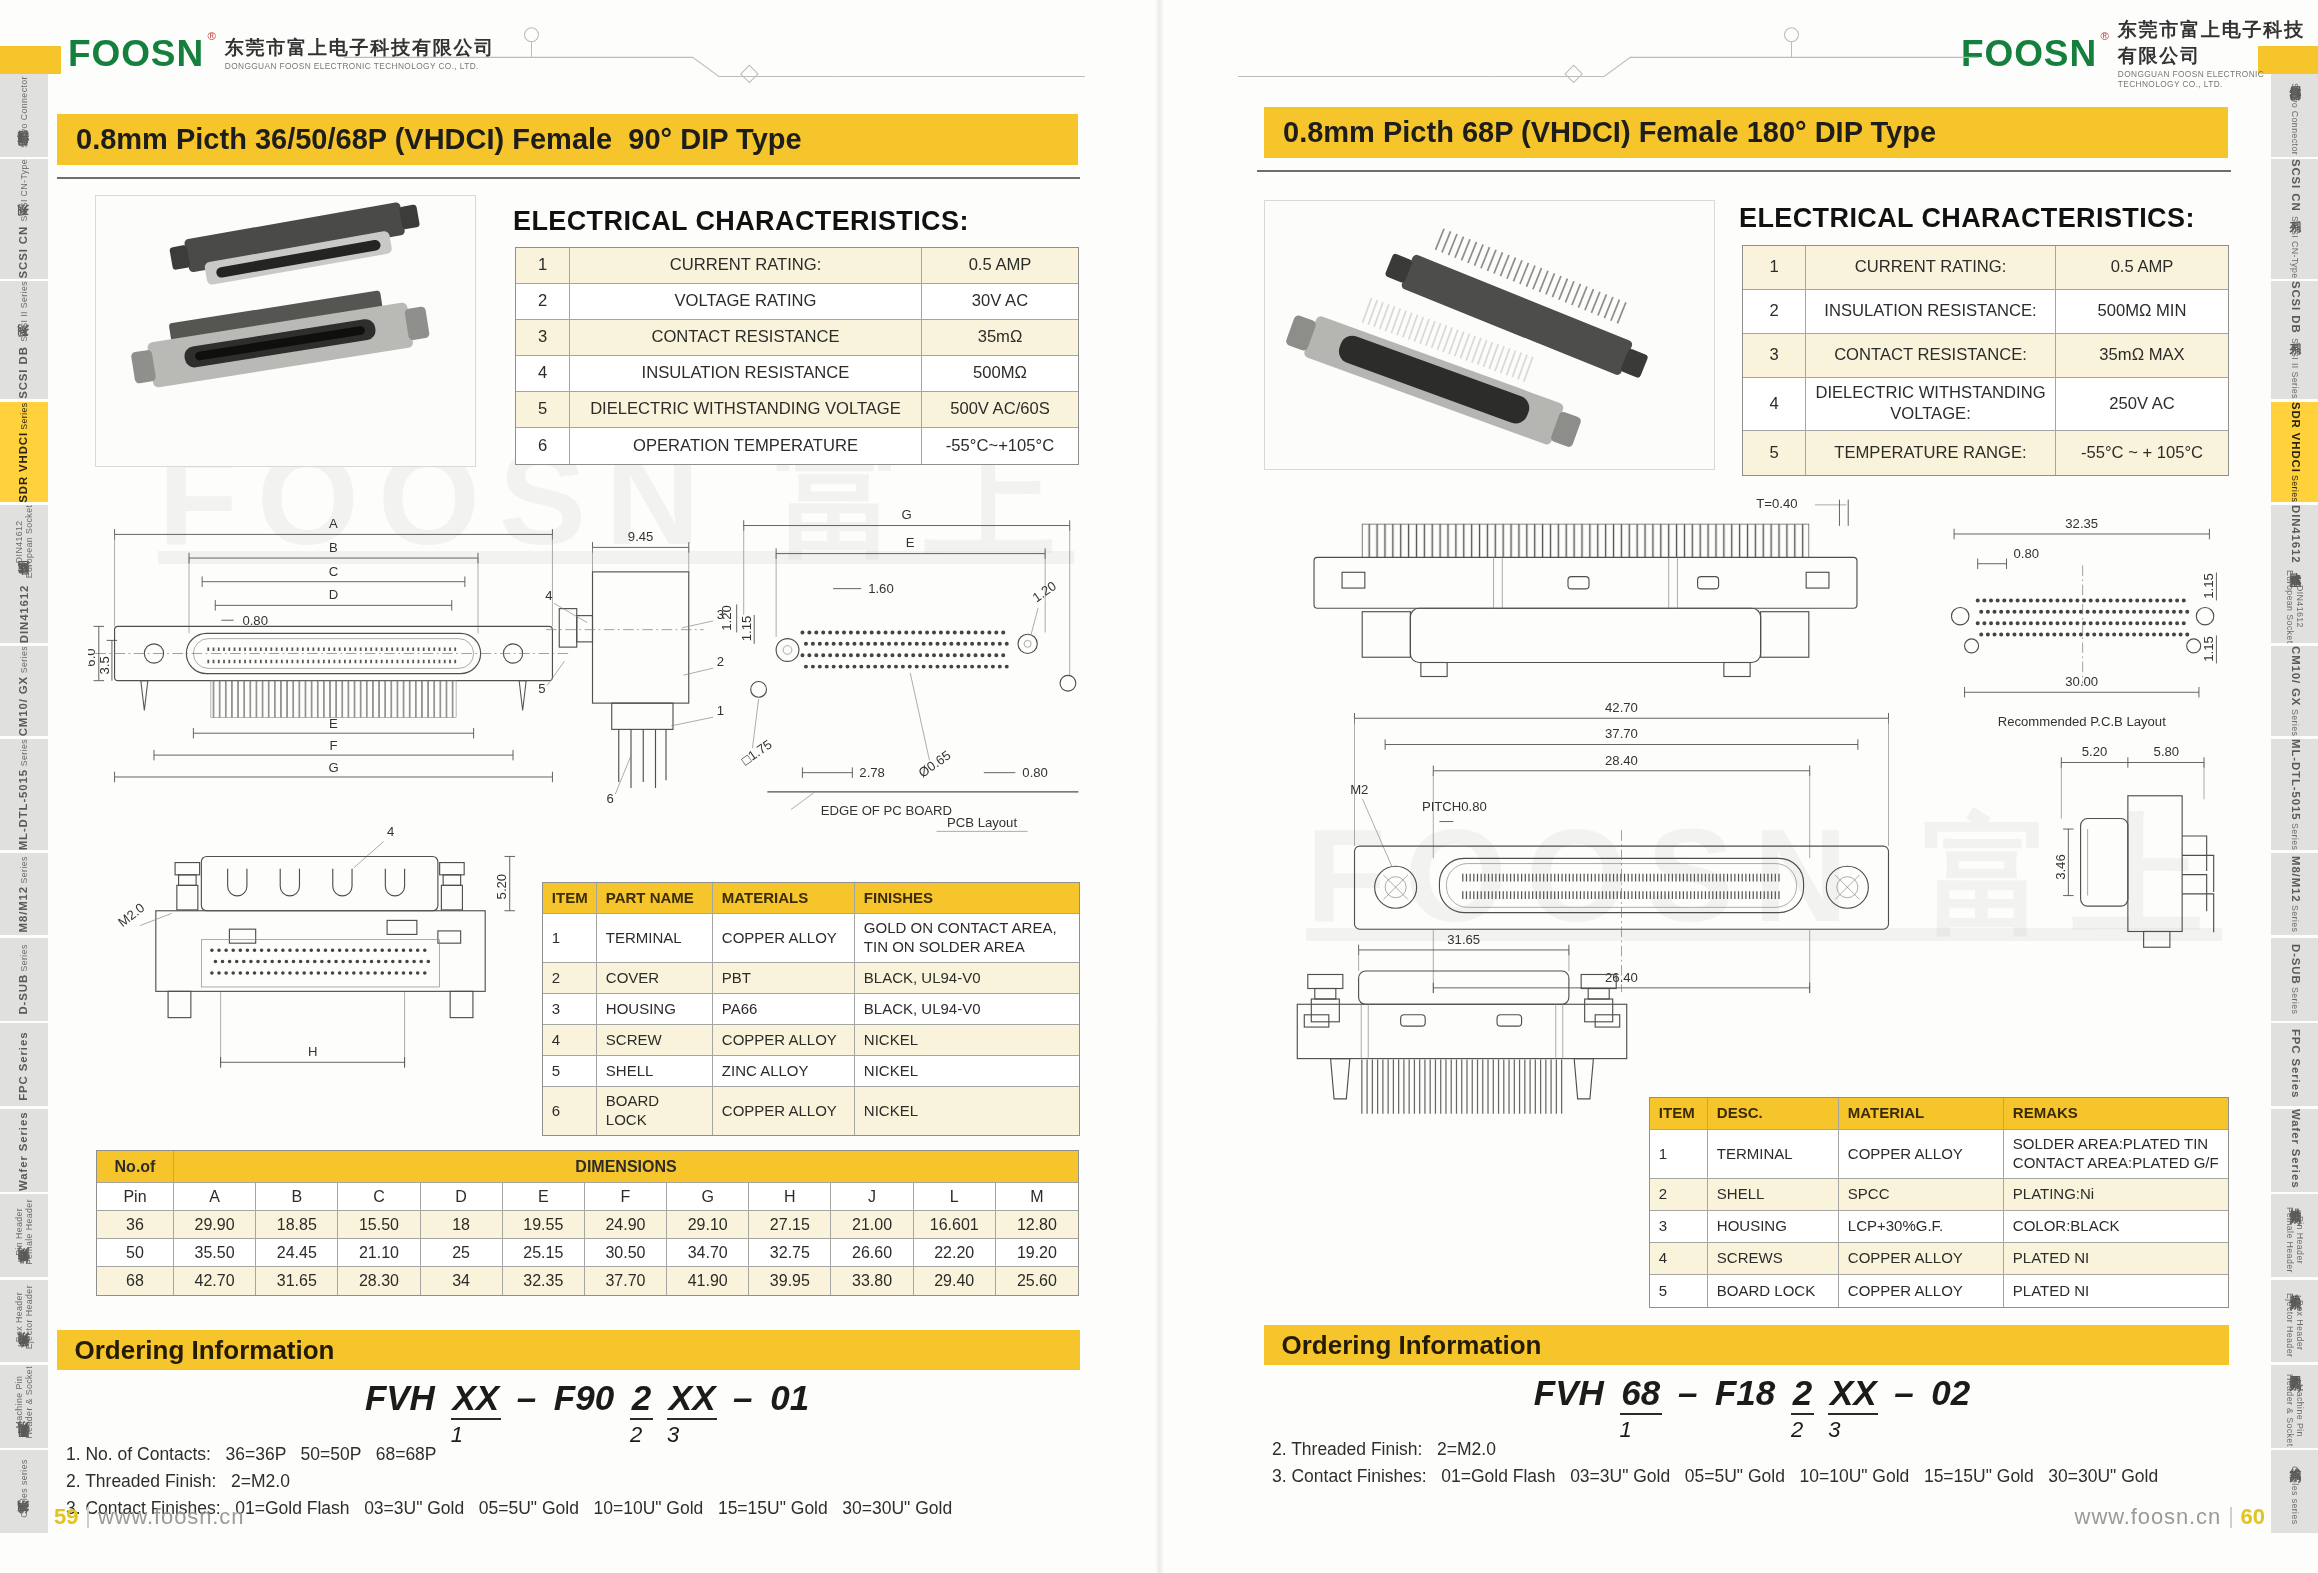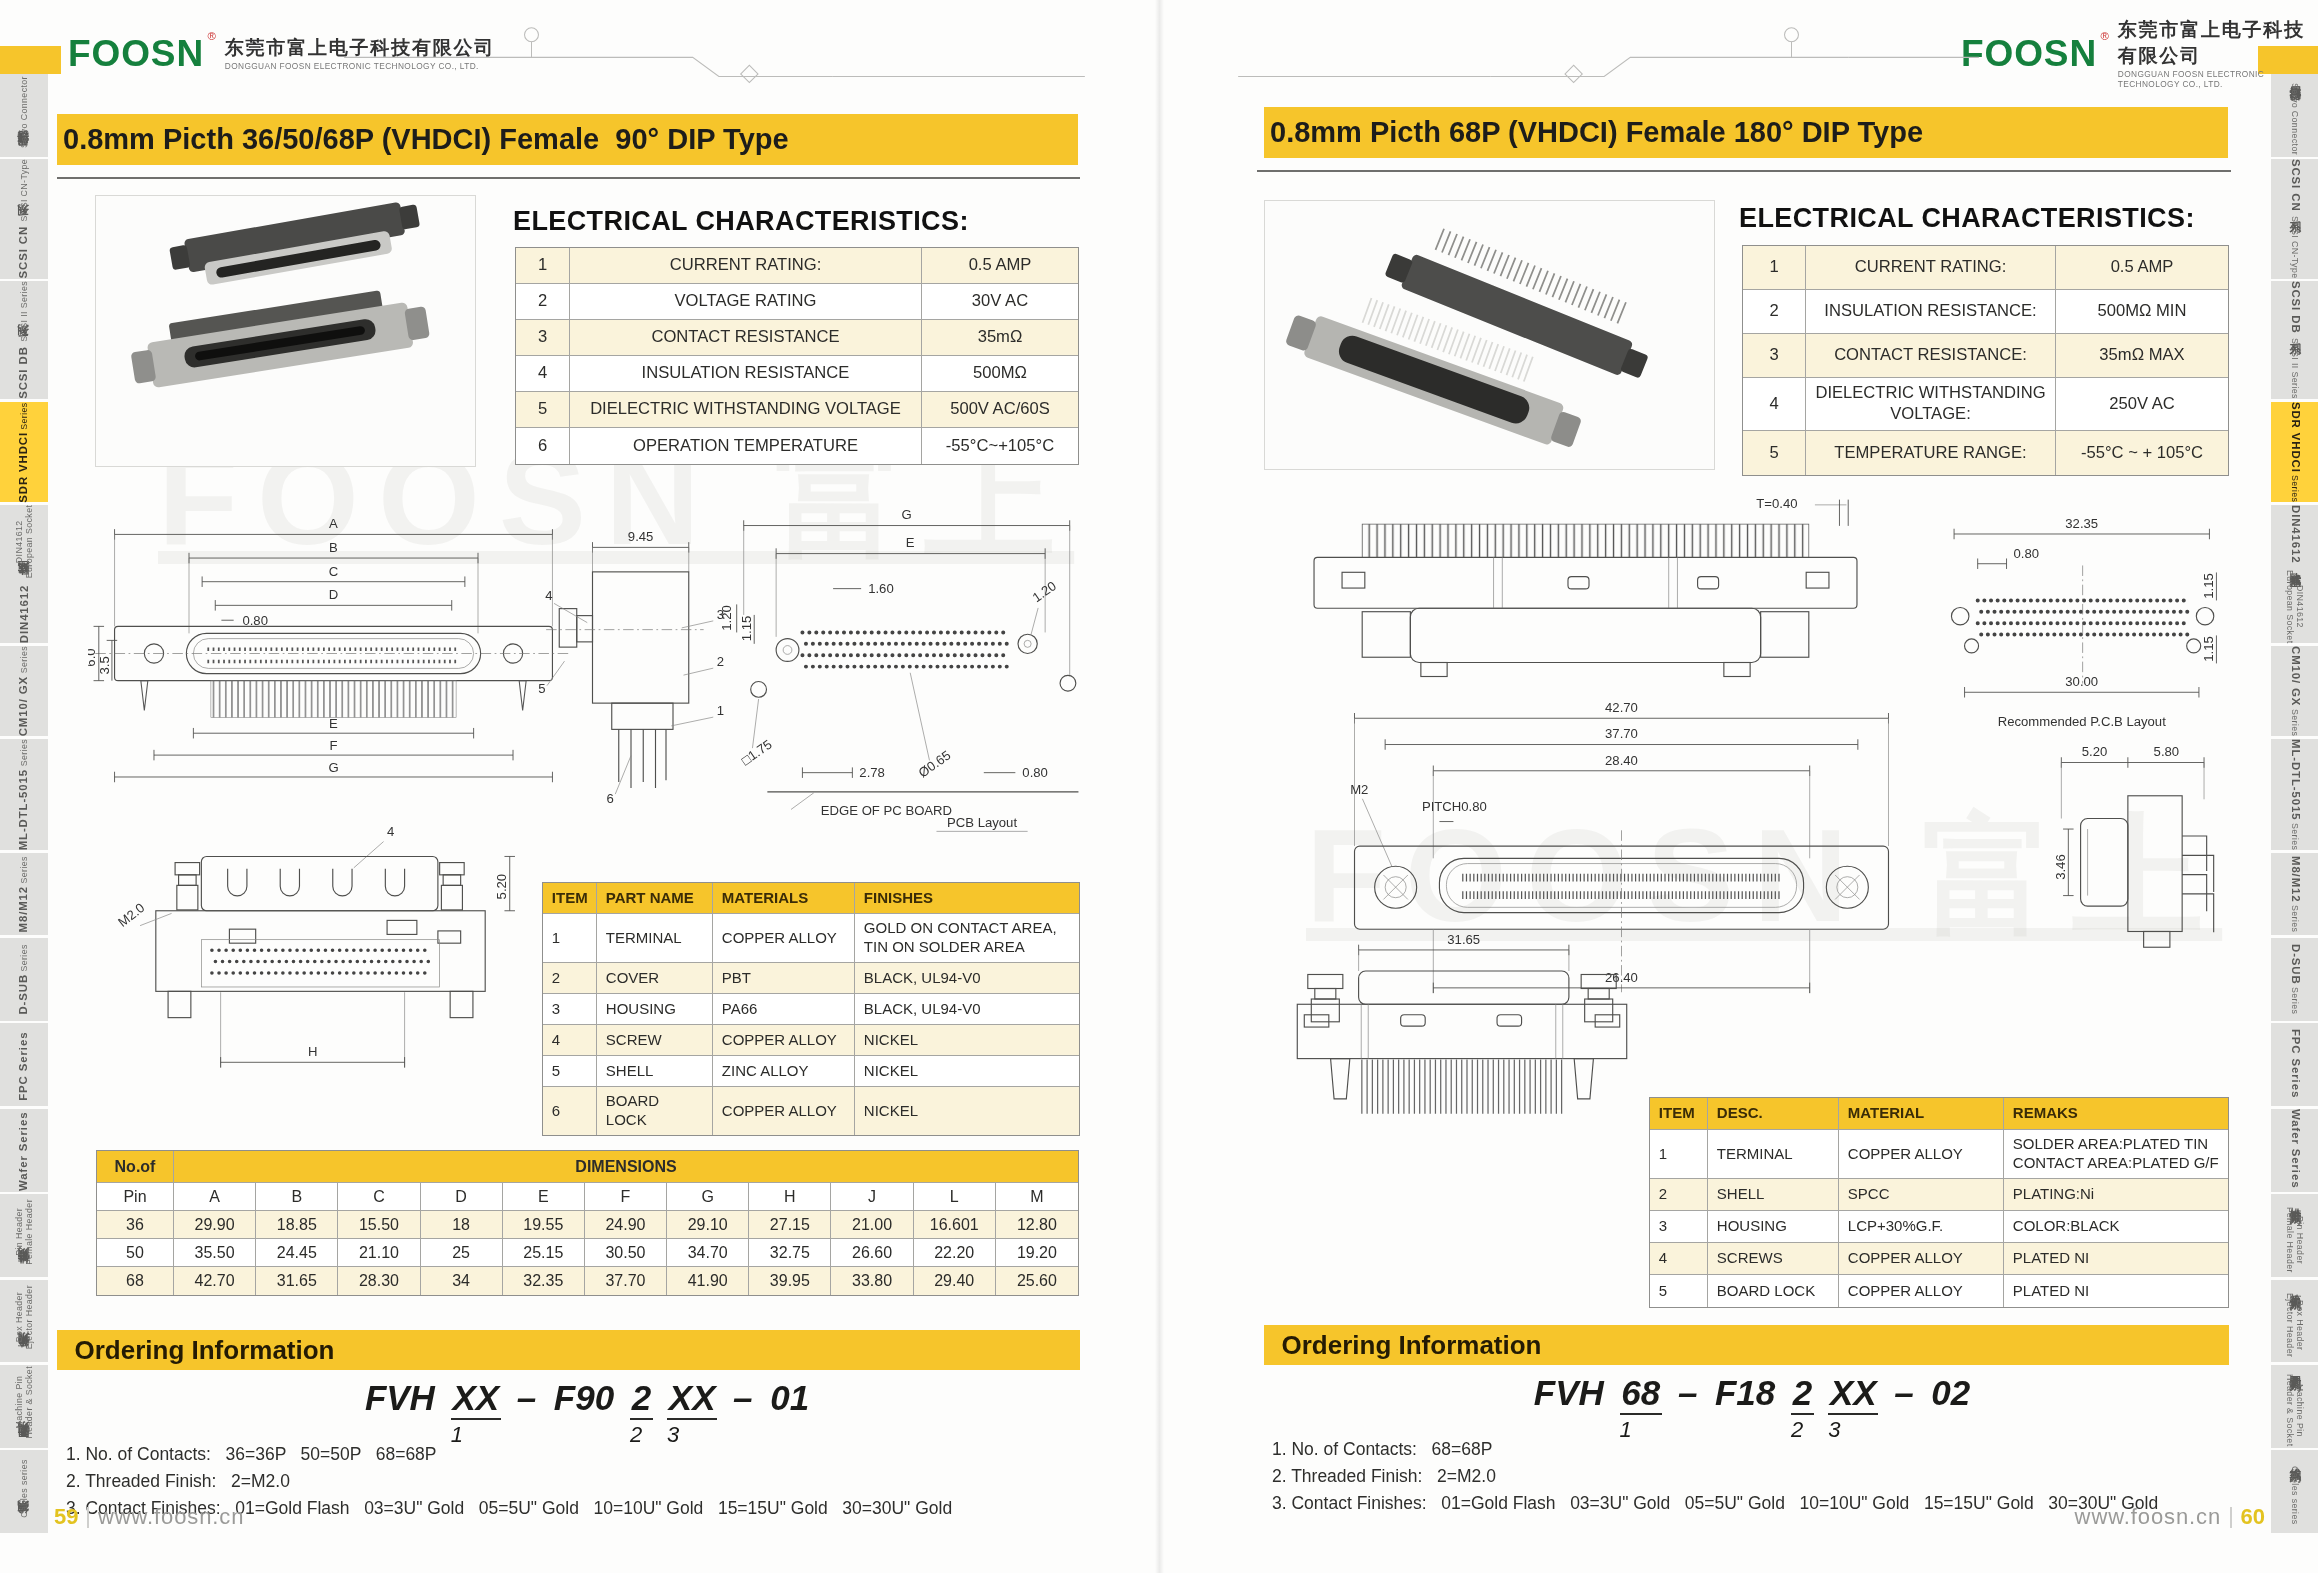--- a/index.html
+++ b/index.html
@@ -30,21 +30,21 @@
   .logo-row{top:26px;height:54px;display:flex;align-items:center;gap:8.8px;}
   .logo-row.l{left:68px;} .logo-row.r{left:1961px;}
   .logo-text{font-size:37px;font-weight:bold;color:#15803d;letter-spacing:0.9px;line-height:1;}
   .logo-reg{font-size:11.4px;color:#c33;align-self:flex-start;margin:3.5px 0 0 -5.3px;}
   .company{display:flex;flex-direction:column;justify-content:center;}
   .company-zh{font-size:19px;font-weight:bold;color:#333;letter-spacing:1.8px;}
   .company-en{font-size:8.3px;color:#777;letter-spacing:0.4px;}
   .deco{stroke:#bcbcba;fill:none;stroke-width:1.2;}
 
   
-  .titlebar{height:51px;background:#f6c52b;display:flex;align-items:center;padding-left:6px;
+  .titlebar{height:51px;background:#f6c52b;display:flex;align-items:center;padding-left:19px;
             font-size:29px;font-weight:bold;color:#1d1d1b;white-space:pre-wrap;box-sizing:border-box;}
   .title-underline{height:1.8px;background:#6f6f6d;}
 
   
   .photo{background:#fcfcfb;border:0.9px solid #d9d9d6;}
 
   
   .elec-heading{font-size:27px;font-weight:bold;letter-spacing:0.4px;color:#111;}
 
   
@@ -1035,21 +1035,20 @@
         <span class="pn-num"></span>
       </span>
 
       <span class="pn-seg">
         <span class="pn-text">02</span>
         <span class="pn-num"></span>
       </span>
     </div>
   <div class="abs notes" style="left:1272px;top:1439px;width:955px;">
 
-  <div class="note">1. No. of Contacts:   68=68P</div>
       <div class="note">2. Threaded Finish:   2=M2.0</div>
       <div class="note">3. Contact Finishes:   01=Gold Flash   03=3U" Gold   05=5U" Gold   10=10U" Gold   15=15U" Gold   30=30U" Gold</div>
     </div>
 
   <div class="abs footer" style="left:54px;top:1504px;">
     <span class="pageno">59</span>
     <span class="fdiv"></span>
     <span class="site">www.foosn.cn</span>
   </div>
   <div class="abs footer" style="right:54px;top:1504px;">

